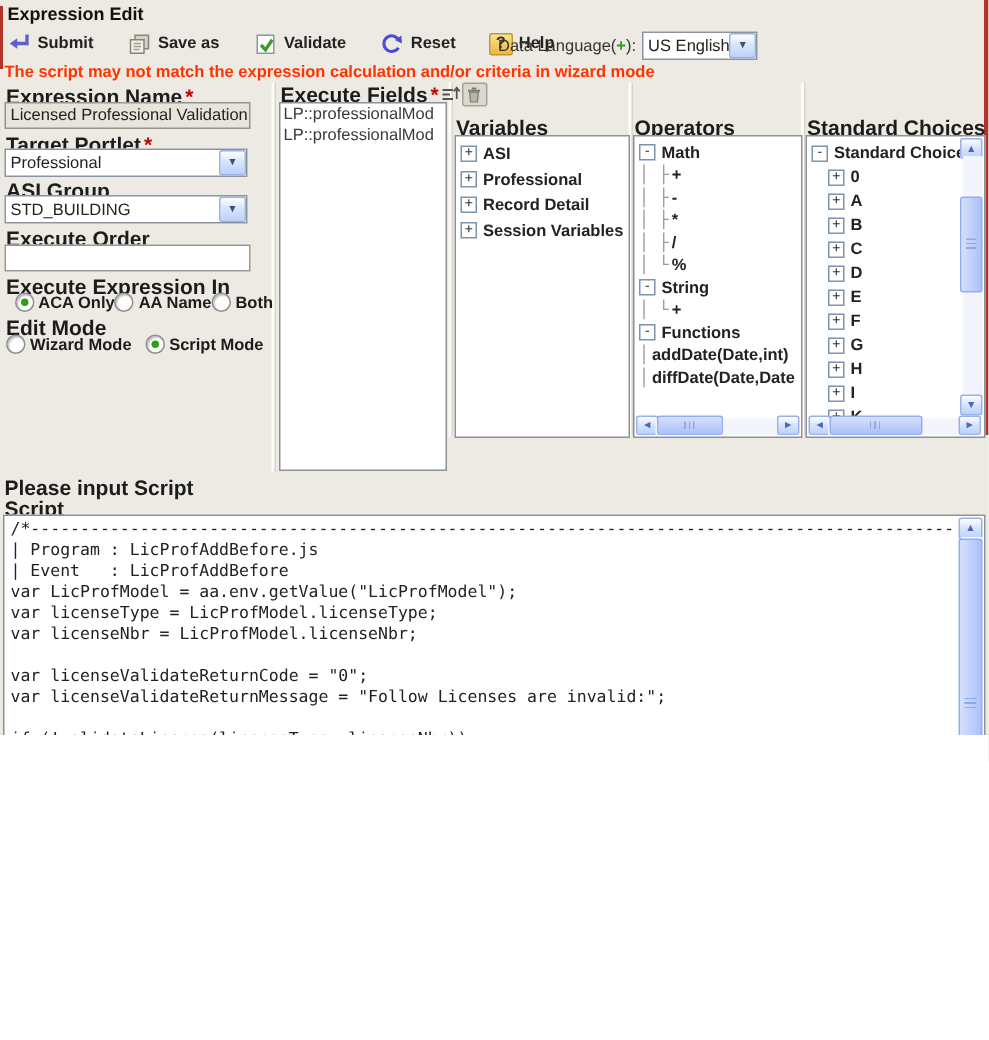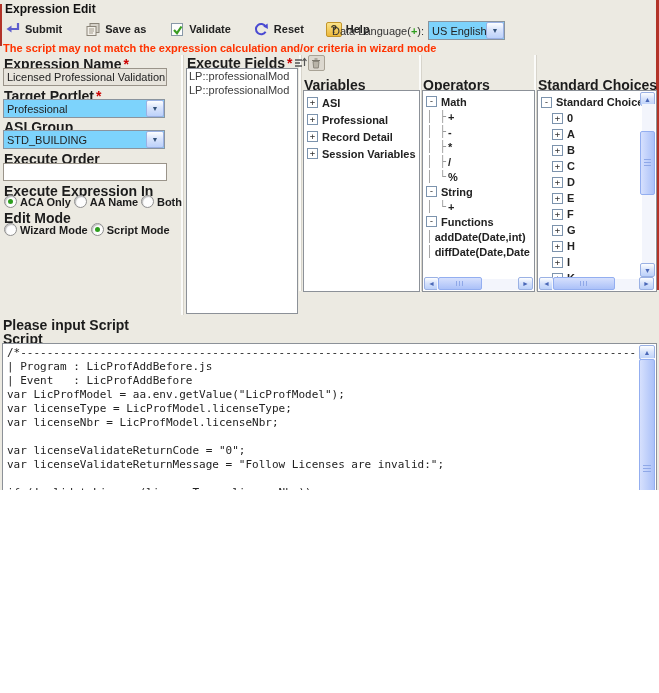--- a/index.html
+++ b/index.html
@@ -26,21 +26,21 @@
   #red-right{left:656px;top:0;width:3px;height:290px;background:#b23328;}
   #bottom-edge{left:0;top:689px;width:659px;height:4px;background:#2f2d29;}
 
   
   .vdiv{width:2px;background:#fbfbf9;border-right:1px solid #d7d4cb;}
 
   
   .txt-input{position:absolute;height:14px;border:1px solid #9a948a;background:#fff;
              font-size:11px;color:#222;padding:1px 3px;line-height:14px;overflow:hidden;white-space:nowrap;}
   .txt-input.ro{background:#e7e4dc;}
-  .xp-select{position:absolute;height:17px;border:1px solid #8a949e;background:#7dd3fc;display:flex;align-items:center;}
+  .xp-select{position:absolute;height:17px;border:1px solid #8a949e;background:#ffffff;display:flex;align-items:center;}
   .xp-select .val{flex:1;font-size:11px;color:#222;padding:0 3px;overflow:hidden;white-space:nowrap;}
   .dd-btn{width:16px;height:15px;margin:0;border:1px solid #9ab1e4;border-radius:2px;
           background:linear-gradient(#fdfeff,#d9e4fb 45%,#bcd1fa);display:flex;align-items:center;justify-content:center;
           font-size:7px;color:#33527a;flex:0 0 auto;cursor:pointer;}
 
   
   .radio-row{position:absolute;display:flex;align-items:center;}
   .radio-opt{display:flex;align-items:center;gap:3px;cursor:pointer;}
   .radio-circle{width:11px;height:11px;border-radius:50%;background:#fdfdfd;border:1px solid #8f8f8f;
                 box-shadow:inset 1px 1px 1px rgba(0,0,0,.25);position:relative;flex:0 0 auto;}
@@ -165,37 +165,37 @@
   <div class="abs lbl" style="left:4px;top:119px;">ASI Group</div>
   <div class="xp-select" style="left:3px;top:130px;width:160px;">
     <span class="val">STD_BUILDING</span>
     <span class="dd-btn">▼</span>
   </div>
 
   <div class="abs lbl" style="left:4px;top:151px;">Execute Order</div>
   <div class="txt-input" style="left:3px;top:163px;width:156px;"></div>
 
   <div class="abs lbl" style="left:4px;top:183px;">Execute Expression In</div>
-  <div class="radio-row" style="left:4px;top:195px;width:178px;justify-content:space-between;">
+  <div class="radio-row" style="left:4px;top:195px;width:178px;justify-content:flex-end;">
       <label class="radio-opt">
         <span class="radio-circle sel"></span>
         <span class="radio-label">ACA Only</span>
       </label>
       <label class="radio-opt">
         <span class="radio-circle"></span>
         <span class="radio-label">AA Name</span>
       </label>
       <label class="radio-opt">
         <span class="radio-circle"></span>
         <span class="radio-label">Both</span>
       </label>
     </div>
 
   <div class="abs lbl" style="left:4px;top:210px;">Edit Mode</div>
-  <div class="radio-row" style="left:4px;top:223px;gap:3px;">
+  <div class="radio-row" style="left:4px;top:223px;gap:9px;">
       <label class="radio-opt">
         <span class="radio-circle"></span>
         <span class="radio-label">Wizard Mode</span>
       </label>
       <label class="radio-opt">
         <span class="radio-circle sel"></span>
         <span class="radio-label">Script Mode</span>
       </label>
     </div>
 

